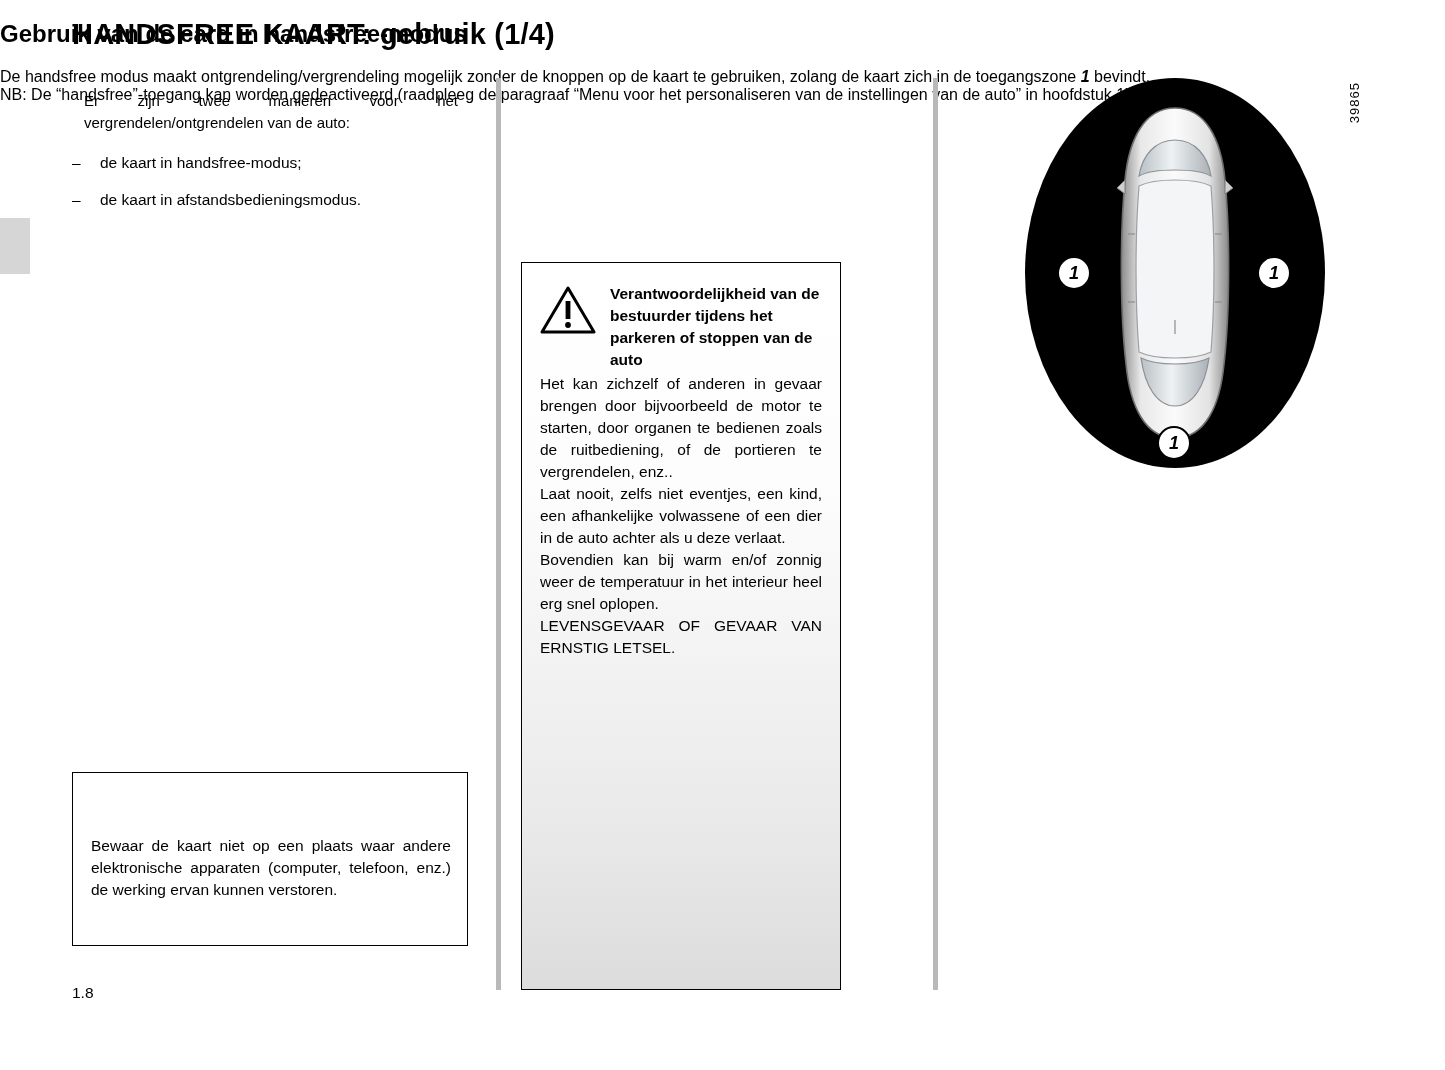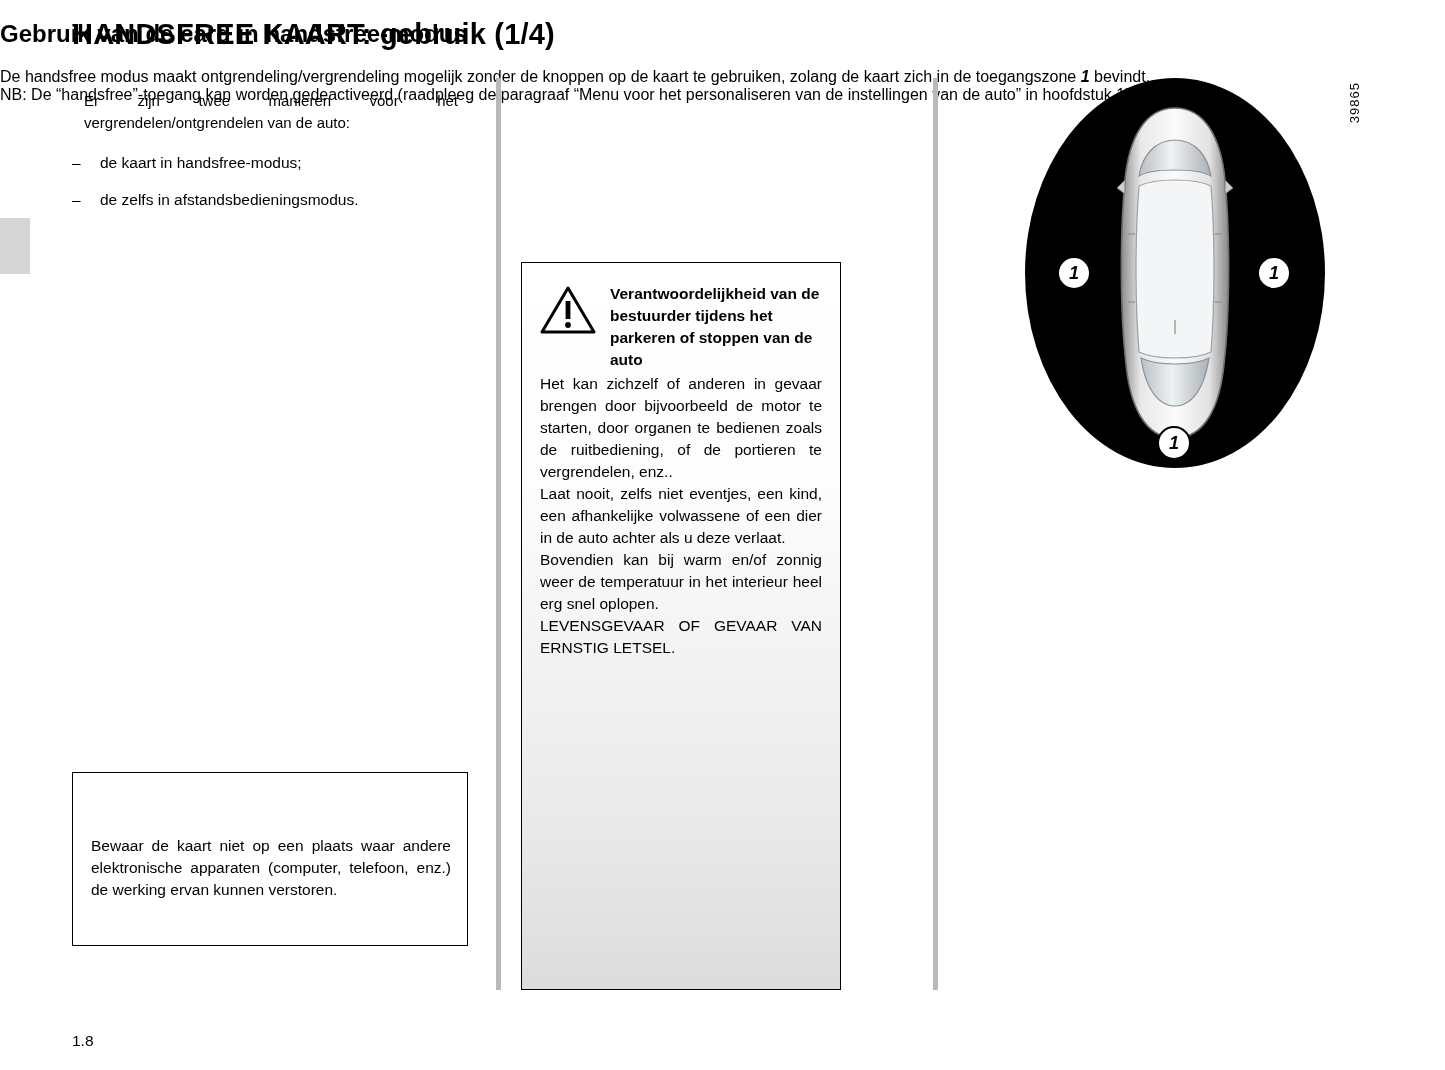--- a/index.html
+++ b/index.html
@@ -184,41 +184,41 @@
   }
   .badge-left  { left: 82px;  top: 178px; }
   .badge-right { left: 282px; top: 178px; }
   .badge-bot   { left: 182px; top: 348px; }
   .ital-bold { font-style: italic; font-weight: bold; }
   .bold { font-weight: normal; }
 
   .folio {
     position: absolute;
     left: 72px;
-    top: 1032px;
+    top: 984px;
     font-size: 15.5px;
   }
 </style>
 </head>
 <body>
 
 <div class="edge-tab"></div>
 
 <div class="page-title">HANDSFREE KAART: gebruik (1/4)</div>
 
 <div class="col1">
   <p class="intro">Er zijn twee manieren voor het vergrendelen/ontgrendelen van de auto:</p>
   <ul class="bullet-list">
     <li>
       <span class="dash">–</span>
       <span>de kaart in handsfree-modus;</span>
     </li>
     <li>
       <span class="dash">–</span>
-      <span>de zelfs in afstandsbedieningsmodus.</span>
+      <span>de kaart in afstandsbedieningsmodus.</span>
     </li>
   </ul>
 </div>
 
 <div class="note-box">
   <div class="note-text">Bewaar de kaart niet op een plaats waar andere elektronische apparaten (computer, telefoon, enz.) de werking ervan kunnen verstoren.</div>
 </div>
 
 <div class="vrule r1"></div>
 <div class="vrule r2"></div>

